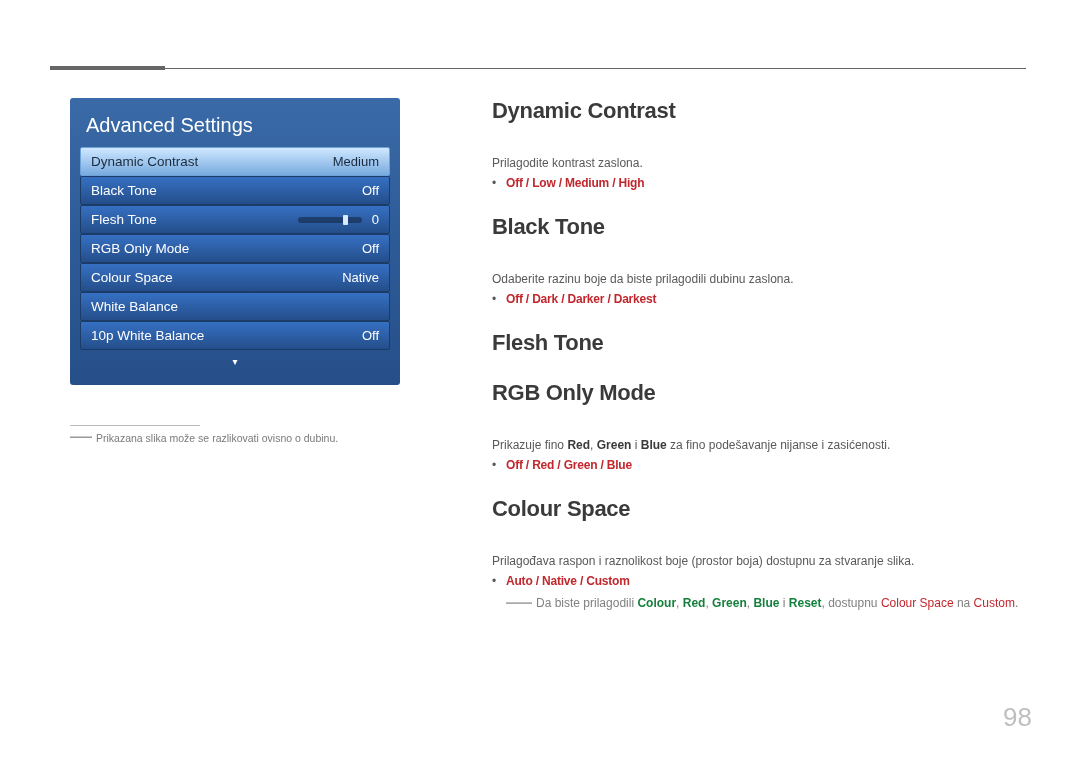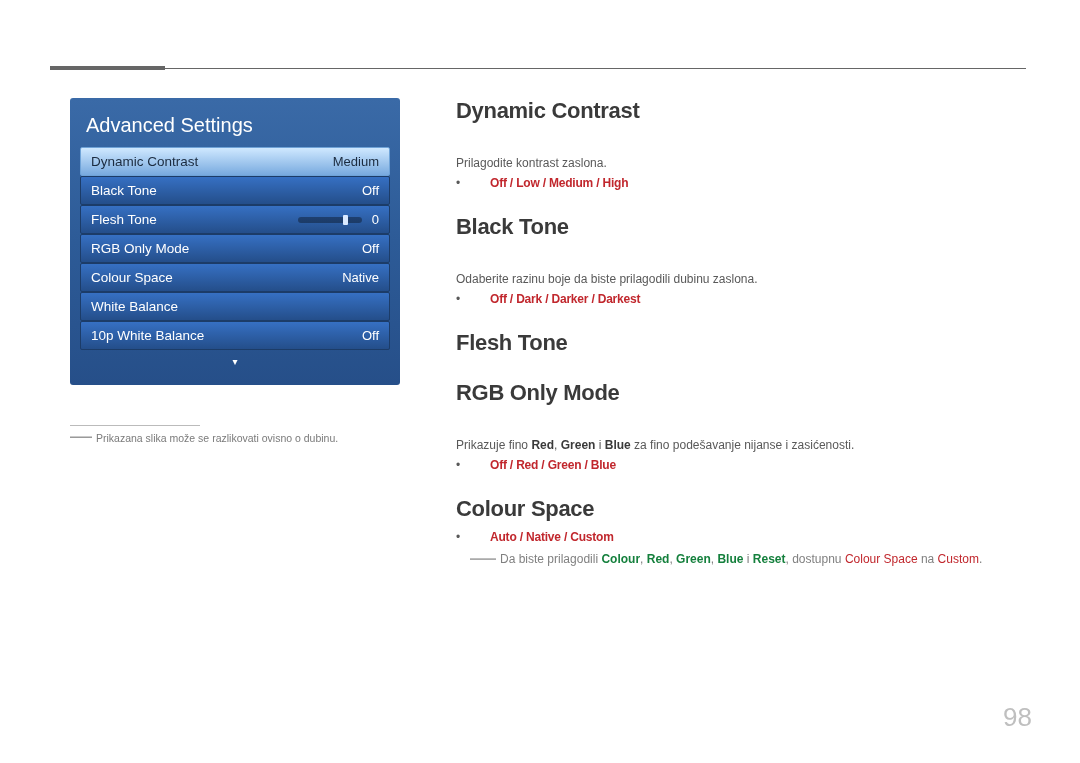--- a/index.html
+++ b/index.html
@@ -24,21 +24,21 @@
     position: absolute;
     top: 66px;
     left: 50px;
     width: 115px;
     height: 4px;
     background: #666666;
   }
   .layout {
     display: flex;
     padding: 98px 54px 0 70px;
-    gap: 56px;
+    gap: 92px;
   }
   .left-col { width: 330px; flex-shrink: 0; }
   .right-col { flex: 1; }
 
   .settings-panel {
     background: linear-gradient(180deg, #3a6aa7 0%, #2d5b97 50%, #264f89 100%);
     border-radius: 3px;
     padding: 10px 10px 18px 10px;
     color: #ffffff;
   }
@@ -98,21 +98,21 @@
     margin-bottom: 8px;
     letter-spacing: -0.3px;
   }
   .section + .section { margin-top: 24px; }
   .desc { font-size: 12px; color: #595959; margin-bottom: 6px; margin-top: 32px; }
   .desc .red, .options, .inline-red { color: #c1272d; font-weight: 600; }
   .desc .dark, .dark { color: #3a3a3a; font-weight: 600; }
   .bullet-row { display: flex; font-size: 12px; margin-top: 4px; }
   .bullet-row .dot { width: 14px; color: #595959; }
   .options { font-weight: 600; }
-  .options, .options .sep { letter-spacing: -0.2px; margin-left: 20px; }
+  .options, .options .sep { letter-spacing: -0.2px; }
   .note { font-size: 12px; color: #808080; display: flex; margin-top: 8px; margin-left: 14px; }
   .note .dash { font-size: 26px; line-height: 10px; margin-right: 4px; color: #aaaaaa; }
   .note .dark { color: #15803d; }
   .note .red { color: #c1272d; }
 
   .page-number {
     position: absolute;
     right: 48px;
     bottom: 30px;
     font-size: 26px;
@@ -211,20 +211,21 @@
       <div class="bullet-row">
         <span class="dot">•</span>
         <span class="options">
           <span>Off</span><span> / </span><span>Red</span><span> / </span><span>Green</span><span> / </span><span>Blue</span>
         </span>
       </div>
     </div>
 
     <div class="section">
       <div class="h3">Colour Space</div>
+      <div class="desc">Prilagođava raspon i raznolikost boje (prostor boja) dostupnu za stvaranje slika.</div>
       <div class="bullet-row">
         <span class="dot">•</span>
         <span class="options">
           <span>Auto</span><span> / </span><span>Native</span><span> / </span><span>Custom</span>
         </span>
       </div>
       <div class="note">
         <span class="dash">―</span>
         <span>
           <span>Da biste prilagodili </span><span class="dark">Colour</span><span>, </span><span class="dark">Red</span><span>, </span><span class="dark">Green</span><span>, </span><span class="dark">Blue</span><span> i </span><span class="dark">Reset</span><span>, dostupnu </span><span class="red">Colour Space</span><span> na </span><span class="red">Custom</span><span>.</span>

